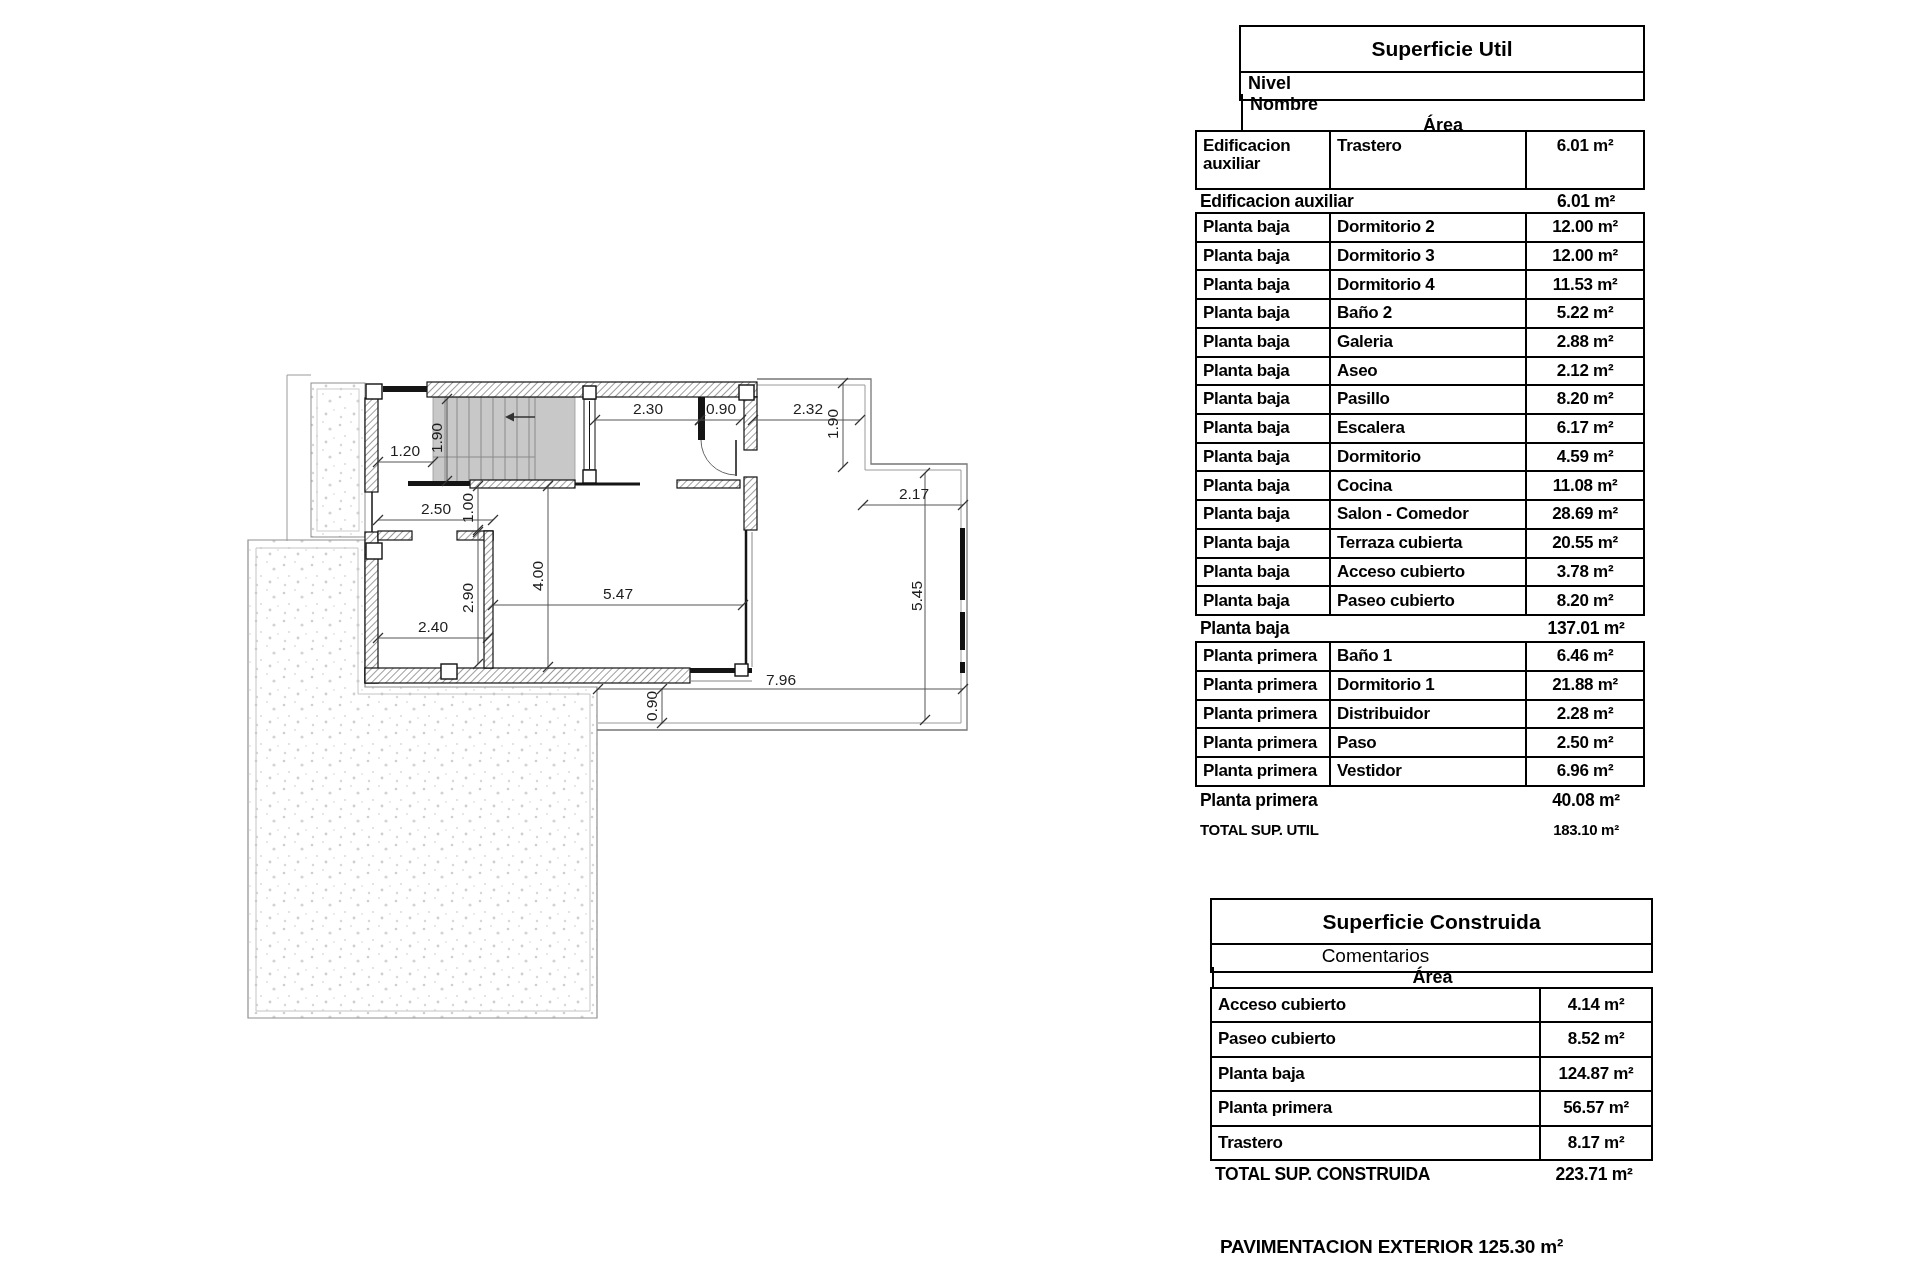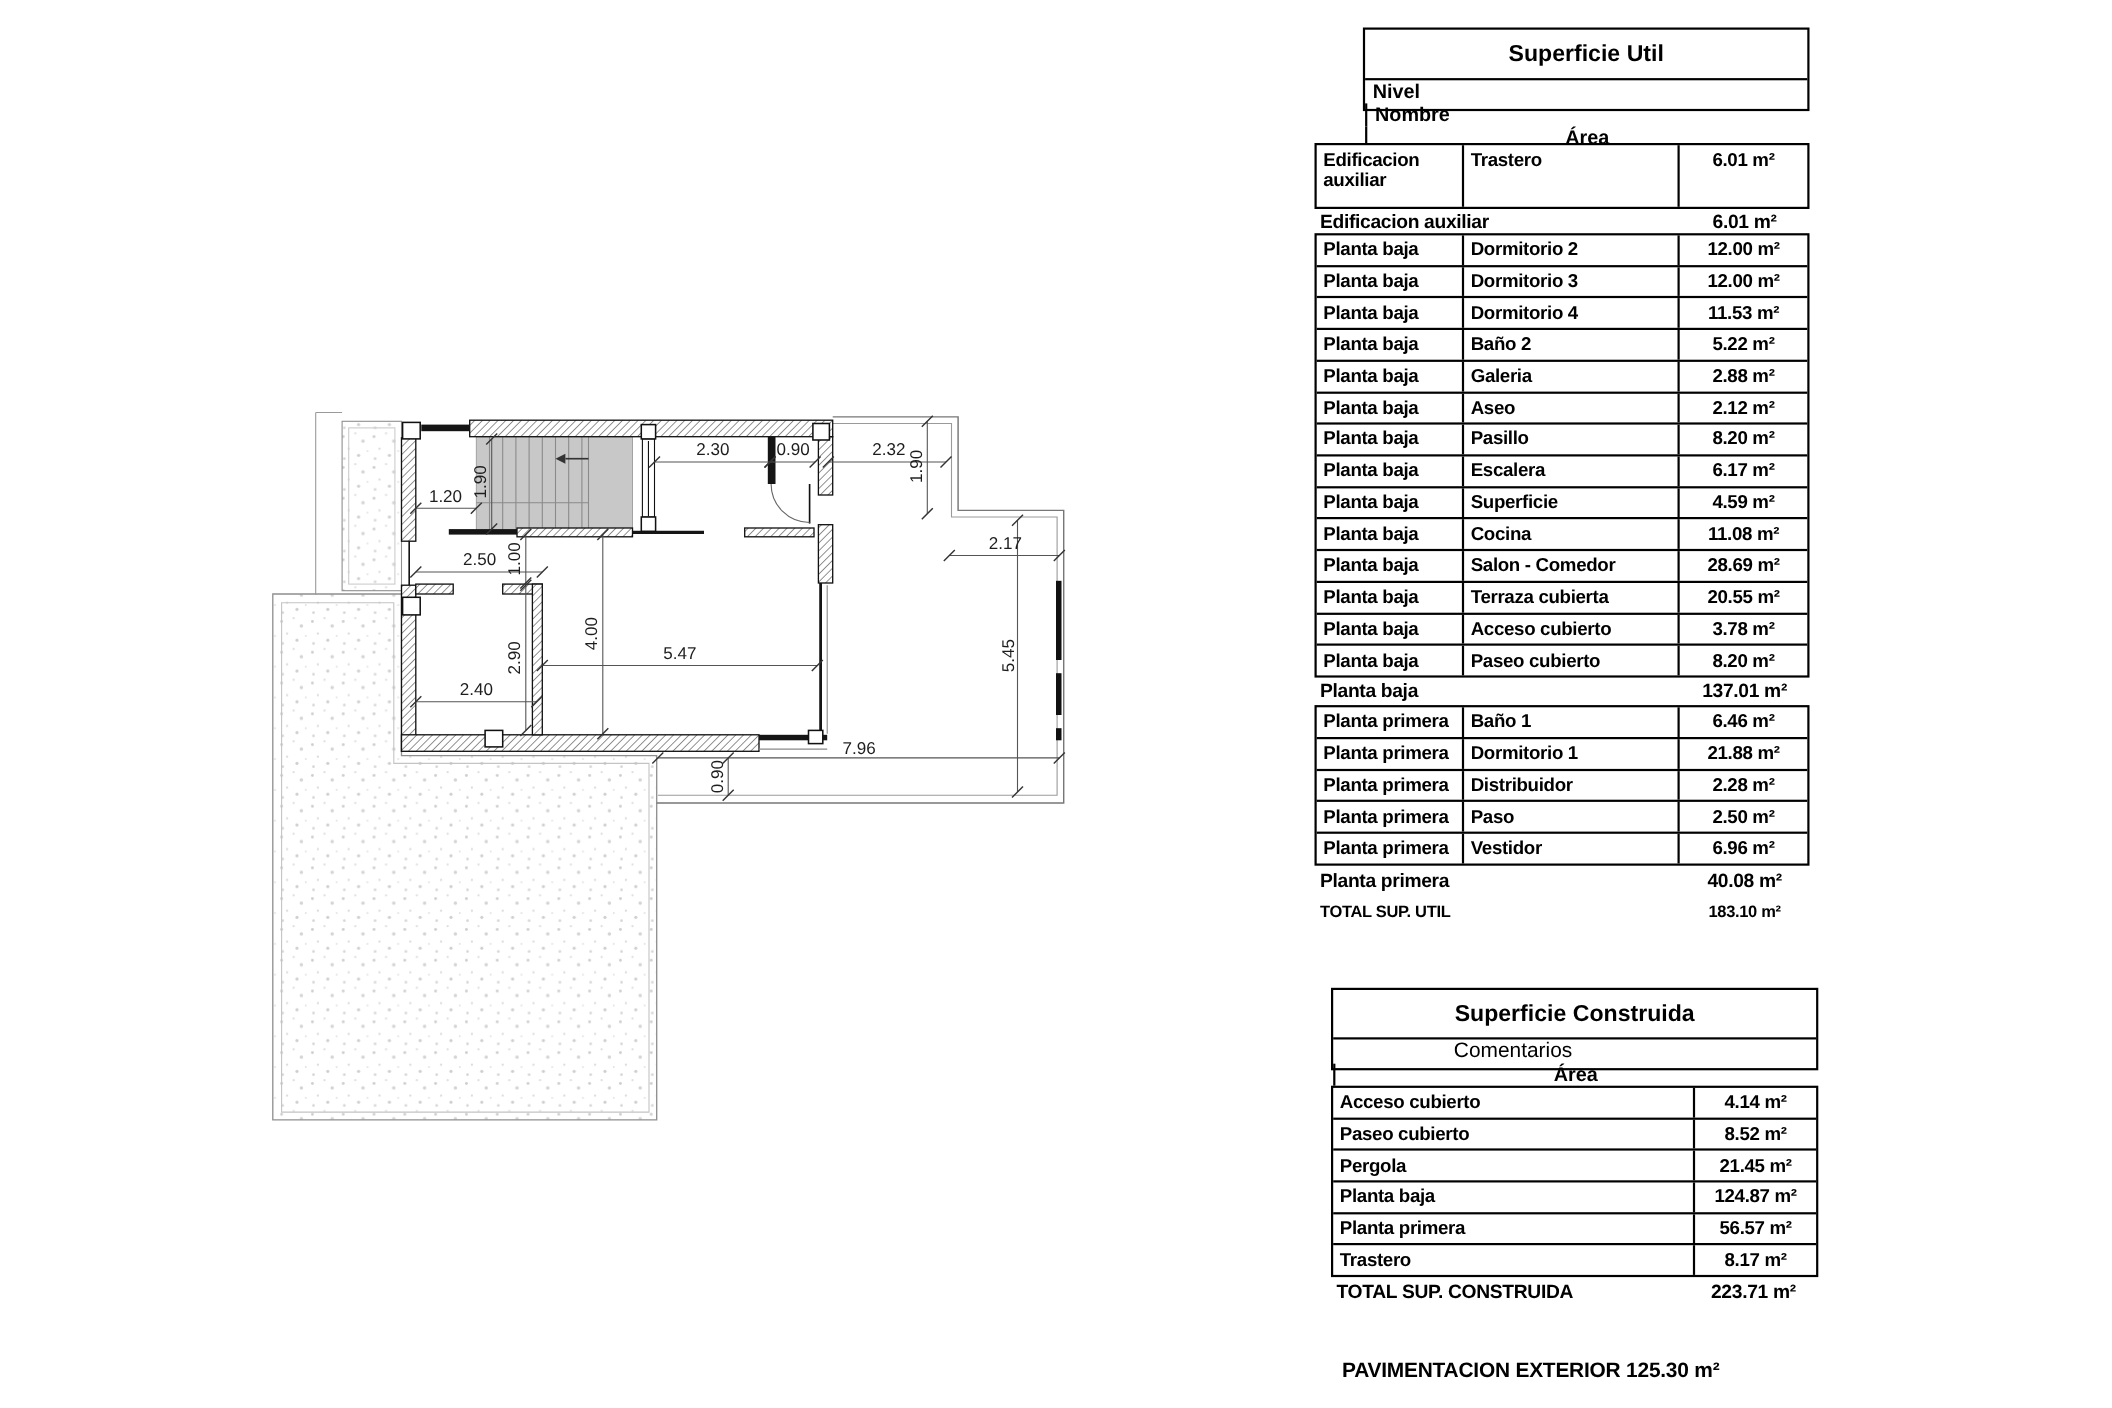--- a/index.html
+++ b/index.html
@@ -274,21 +274,21 @@
           <div class="c w1 b1">Pasillo</div>
           <div class="c w2 b1 val">8.20 m²</div>
         </div>
         <div class="r">
           <div class="c w0">Planta baja</div>
           <div class="c w1 b1">Escalera</div>
           <div class="c w2 b1 val">6.17 m²</div>
         </div>
         <div class="r">
           <div class="c w0">Planta baja</div>
-          <div class="c w1 b1">Superficie</div>
+          <div class="c w1 b1">Dormitorio</div>
           <div class="c w2 b1 val">4.59 m²</div>
         </div>
         <div class="r">
           <div class="c w0">Planta baja</div>
           <div class="c w1 b1">Cocina</div>
           <div class="c w2 b1 val">11.08 m²</div>
         </div>
         <div class="r">
           <div class="c w0">Planta baja</div>
           <div class="c w1 b1">Salon - Comedor</div>
@@ -362,24 +362,20 @@
     <div class="box grp" id="c-g0" style="top:105px;height:174px;">
         <div class="r">
           <div class="c k0">Acceso cubierto</div>
           <div class="c k1 b1 val">4.14 m²</div>
         </div>
         <div class="r">
           <div class="c k0">Paseo cubierto</div>
           <div class="c k1 b1 val">8.52 m²</div>
         </div>
         <div class="r">
-          <div class="c k0">Pergola</div>
-          <div class="c k1 b1 val">21.45 m²</div>
-        </div>
-        <div class="r">
           <div class="c k0">Planta baja</div>
           <div class="c k1 b1 val">124.87 m²</div>
         </div>
         <div class="r">
           <div class="c k0">Planta primera</div>
           <div class="c k1 b1 val">56.57 m²</div>
         </div>
         <div class="r">
           <div class="c k0">Trastero</div>
           <div class="c k1 b1 val">8.17 m²</div>

